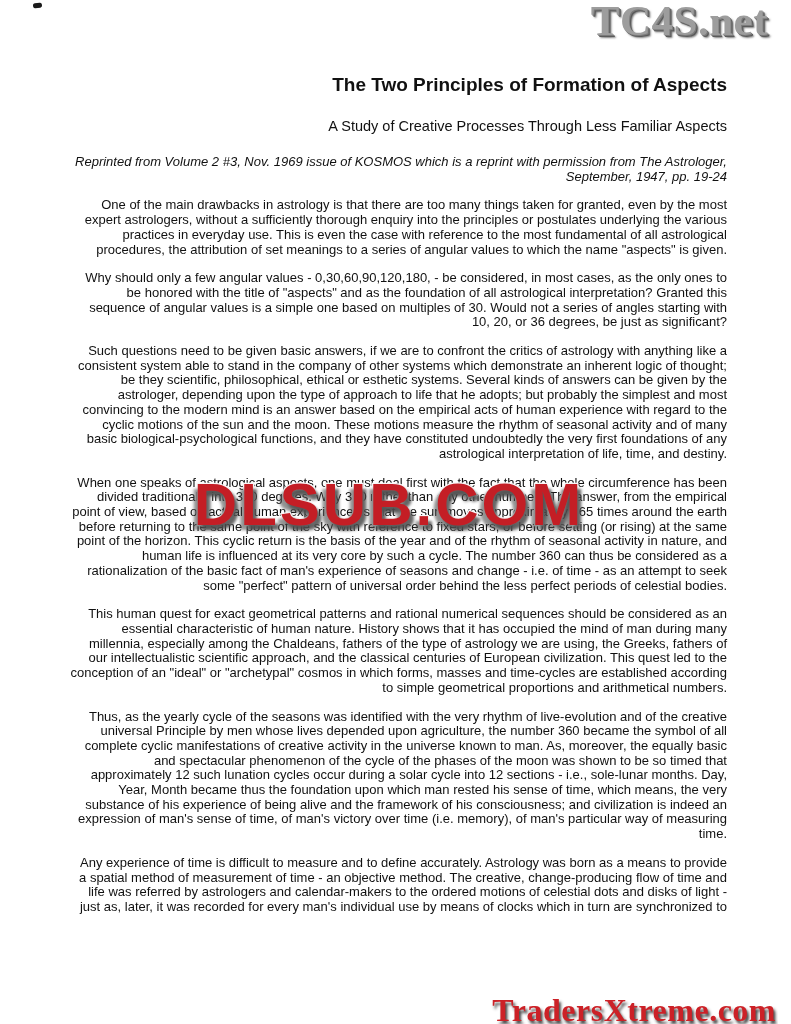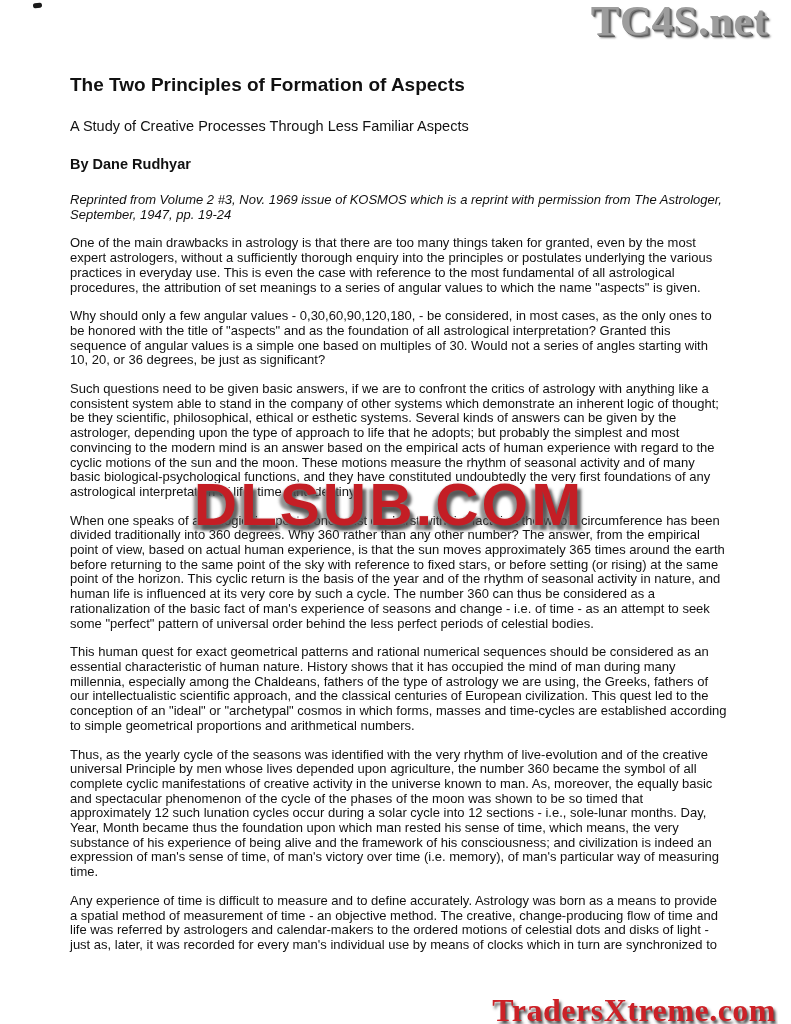--- a/index.html
+++ b/index.html
@@ -38,21 +38,21 @@
     text-shadow: 1px 1px 0 #7a7a7a, 2px 2px 0 #5a5a5a, 3px 3px 2px rgba(20,20,20,0.55);
     white-space: nowrap;
   }
   .content {
     position: absolute;
     left: 70px;
     top: 74px;
     width: 657px;
     font-size: 13px;
     line-height: 14.7px;
-    text-align: left;
+    text-align: right;
   }
   .content h1 {
     font-size: 19px;
     line-height: 22px;
     margin: 0;
     font-weight: bold;
   }
   .content h2 {
     font-size: 14.5px;
     line-height: 17px;
@@ -109,21 +109,20 @@
 
   <div class="artifact"></div>
 
   <div class="logo-top">TC4S.net</div>
 
   <div class="content">
     <h1>The Two Principles of Formation of Aspects</h1>
 
     <h2>A Study of Creative Processes Through Less Familiar Aspects</h2>
 
-    <h3>By Dane Rudhyar</h3>
 
     <p class="reprint">Reprinted from Volume 2 #3, Nov. 1969 issue of KOSMOS which is a reprint with permission from The Astrologer, September, 1947, pp. 19-24</p>
 
     <p class="body-para">One of the main drawbacks in astrology is that there are too many things taken for granted, even by the most expert astrologers, without a sufficiently thorough enquiry into the principles or postulates underlying the various practices in everyday use. This is even the case with reference to the most fundamental of all astrological procedures, the attribution of set meanings to a series of angular values to which the name "aspects" is given.</p>
     <p class="body-para">Why should only a few angular values  - 0,30,60,90,120,180, - be considered, in most cases, as the only ones to be honored with the title of "aspects" and as the foundation of all astrological interpretation? Granted this sequence of angular values is a simple one based on multiples of 30. Would not a series of angles starting with 10, 20, or 36 degrees, be just as significant?</p>
     <p class="body-para">Such questions need to be given basic answers, if we are to confront the critics of astrology with anything like a consistent system able to stand in the company of other systems which demonstrate an inherent logic of thought; be they scientific, philosophical, ethical or esthetic systems. Several kinds of answers can be given by the astrologer, depending upon the type of approach to life that he adopts; but probably the simplest and most convincing to the modern mind is an answer based on the empirical acts of human experience with regard to the cyclic motions of the sun and the moon. These motions measure the rhythm of seasonal activity and of many basic biological-psychological functions, and they have constituted undoubtedly the very first foundations of any astrological interpretation of life, time, and destiny.</p>
     <p class="body-para">When one speaks of astrological aspects, one must deal first with the fact that the whole circumference has been divided traditionally into 360 degrees. Why 360 rather than any other number? The answer, from the empirical point of view, based on actual human experience, is that the sun moves approximately 365 times around the earth before returning to the same point of the sky with reference to fixed stars, or before setting (or rising) at the same point of the horizon. This cyclic return is the basis of the year and of the rhythm of seasonal activity in nature, and human life is influenced at its very core by such a cycle. The number 360 can thus be considered as a rationalization of the basic fact of man's experience of seasons and change - i.e. of time - as an attempt to seek some "perfect" pattern of universal order behind the less perfect periods of celestial bodies.</p>
     <p class="body-para">This human quest for exact geometrical patterns and rational numerical sequences should be considered as an essential characteristic of human nature. History shows that it has occupied the mind of man during many millennia, especially among the Chaldeans, fathers of the type of astrology we are using, the Greeks, fathers of our intellectualistic scientific approach, and the classical centuries of European civilization. This quest led to the conception of an "ideal" or "archetypal" cosmos in which forms, masses and time-cycles are established according to simple geometrical proportions and arithmetical numbers.</p>
     <p class="body-para">Thus, as the yearly cycle of the seasons was identified with the very rhythm of live-evolution and of the creative universal Principle by men whose lives depended upon agriculture, the number 360 became the symbol of all complete cyclic manifestations of creative activity in the universe known to man. As, moreover, the equally basic and spectacular phenomenon of the cycle of the phases of the moon was shown to be so timed that approximately 12 such lunation cycles occur during a solar cycle into 12 sections  - i.e., sole-lunar months. Day, Year, Month became thus the foundation upon which man rested his sense of time, which means, the very substance of his experience of being alive and the framework of his consciousness; and civilization is indeed an expression of man's sense of time, of man's victory over time (i.e. memory), of man's particular way of measuring time.</p>
     <p class="body-para">Any experience of time is difficult to measure and to define accurately. Astrology was born as a means to provide a spatial method of measurement of time  - an objective method. The creative, change-producing flow of time and life was referred by astrologers and calendar-makers to the ordered motions of celestial dots and disks of light - just as, later, it was recorded for every man's individual use by means of clocks which in turn are synchronized to</p>

